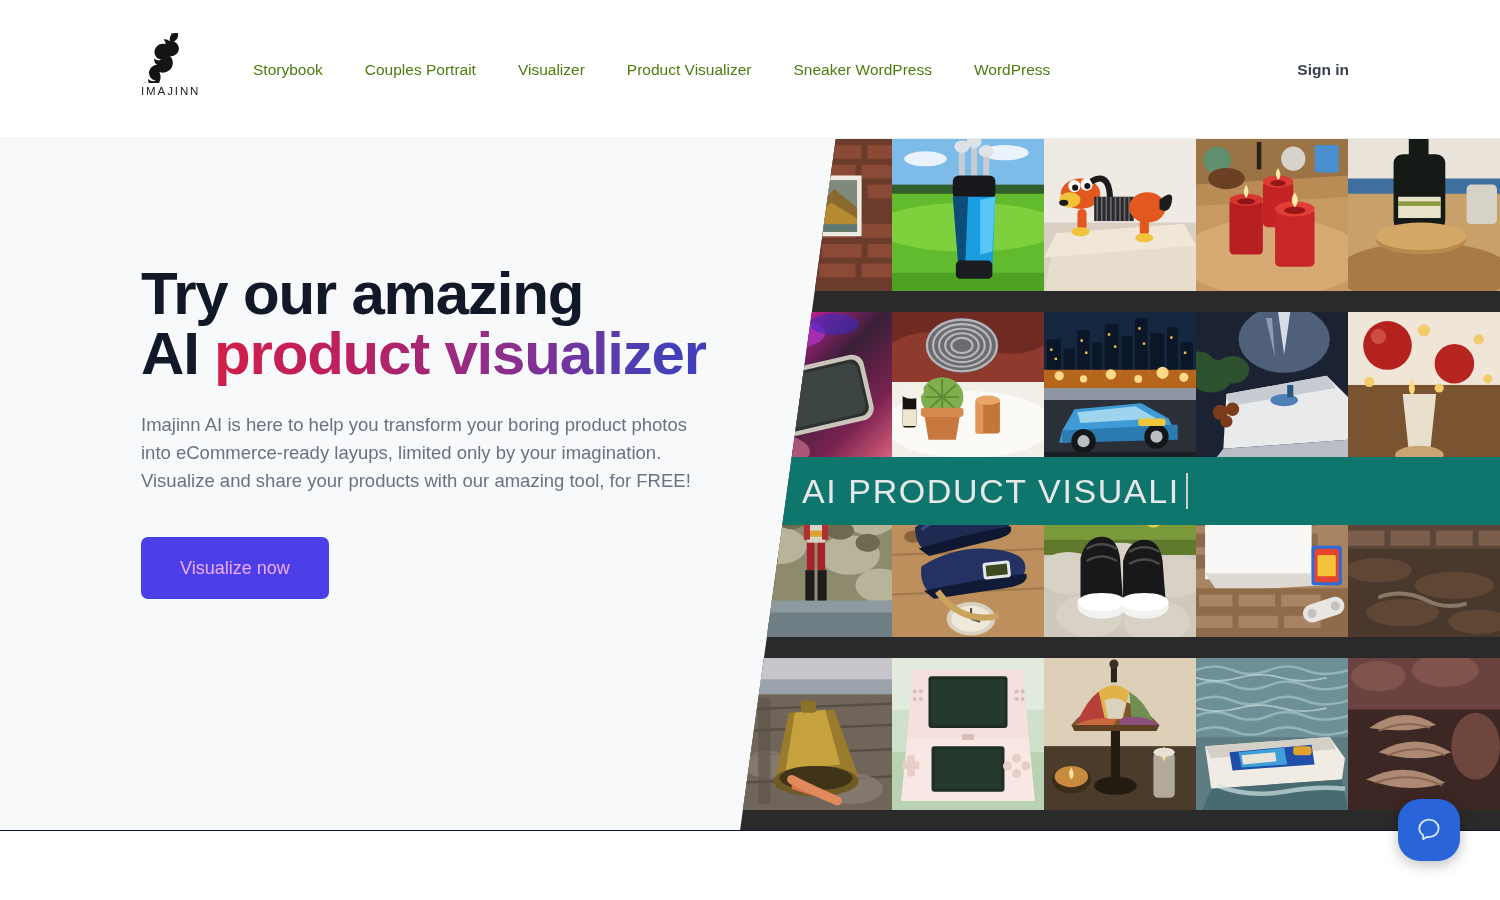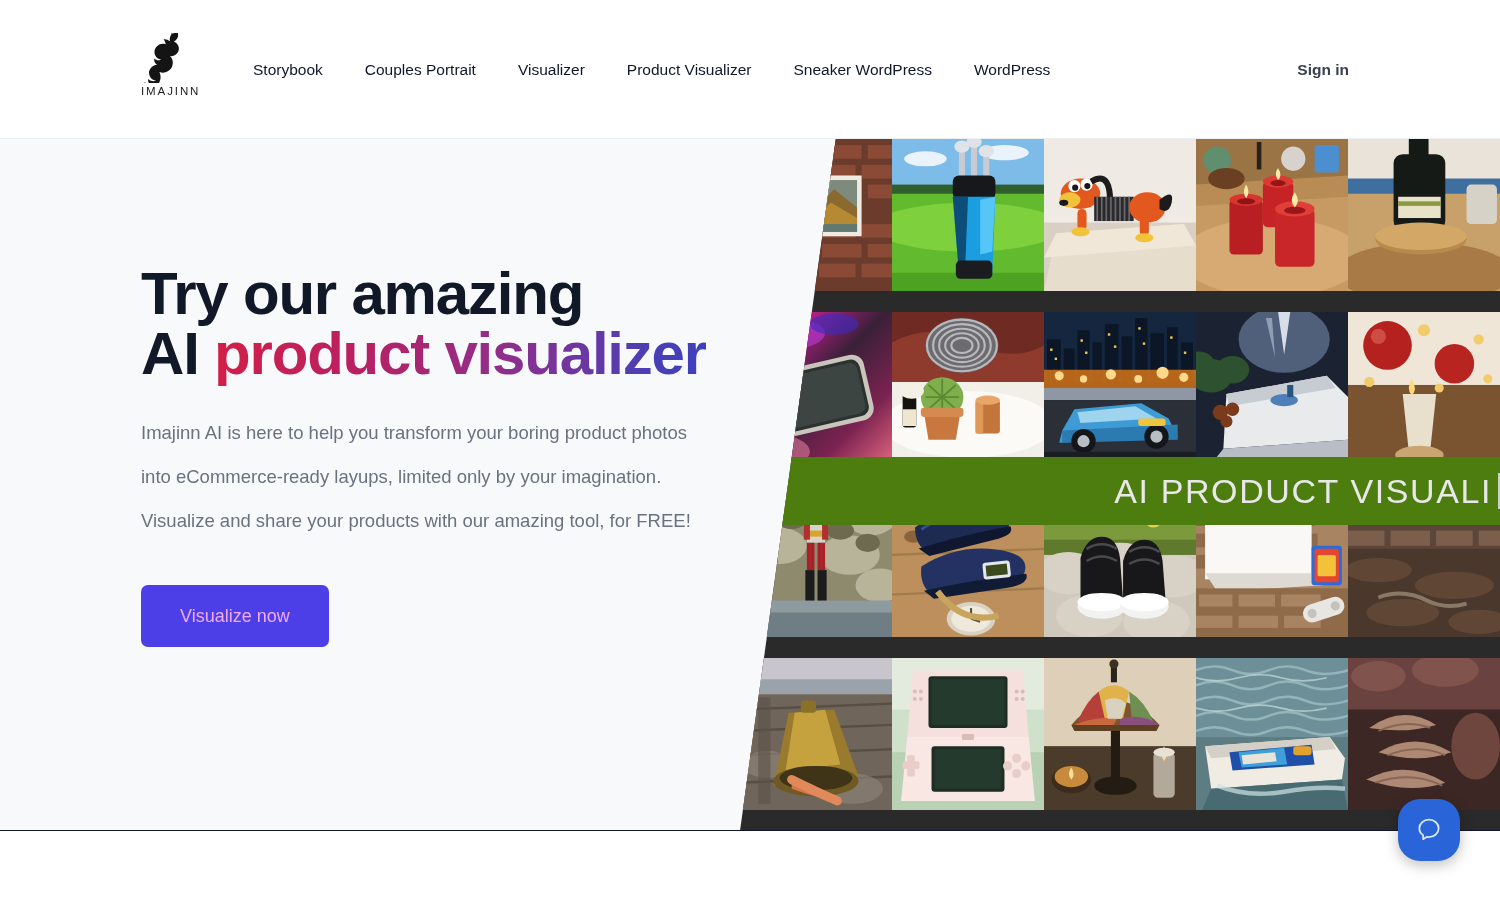--- a/index.html
+++ b/index.html
@@ -28,21 +28,21 @@
   .brand-mark { width: 44px; height: 50px; display: block; }
   .brand-word {
     font-size: 11.5px; letter-spacing: 1.9px; color: #1d1d1f;
     margin-top: 2px; font-family: "Liberation Sans", sans-serif;
     white-space: nowrap;
   }
 
   .nav { position: absolute; left: 253px; top: 0; height: 139px;
          display: flex; align-items: center; gap: 0; }
   .nav-item {
-    font-size: 15.5px; color: #0f172a; white-space: nowrap;
+    font-size: 15.5px; color: #4d7c0f; white-space: nowrap;
     padding: 8px 0; margin-right: 42px; cursor: pointer;
     text-decoration: none;
   }
   .nav-item:last-child { margin-right: 12px; }
 
   .signin {
     position: absolute; right: 151px; top: 61px;
     font-size: 15.5px; font-weight: bold; color: #394150;
     cursor: pointer; white-space: nowrap; text-align: right;
   }
@@ -65,21 +65,21 @@
   .grad {
     background-image: linear-gradient(100deg, #d31f46 0%, #bb2060 28%, #8d2f8e 60%, #4a3fb5 88%, #3d3fbe 100%);
     -webkit-background-clip: text;
     background-clip: text;
     color: transparent;
     -webkit-text-fill-color: transparent;
   }
 
   .subcopy {
     margin-top: 27px;
-    font-size: 18.5px; line-height: 44px; color: #6a7280;
+    font-size: 18.5px; line-height: 28px; color: #6a7280;
     width: 556px;
   }
 
   .cta {
     margin-top: 42px;
     display: inline-flex; align-items: center; justify-content: center;
     height: 62px; padding: 0 39px;
     background: #4d3fe8; color: #f0abfc;
     font-size: 18px; border: none; border-radius: 7px;
     cursor: pointer; font-family: "Liberation Sans", sans-serif;
@@ -101,24 +101,23 @@
     grid-template-rows: repeat(4, 1fr);
     gap: 0;
   }
   .tile { position: relative; overflow: hidden; background: #2a2a2a; }
   .tile .art { position: absolute; inset: 0; }
 
   .banner {
     position: absolute;
     left: 0; right: 0;
     top: 318px; height: 68px;
-    background: #4d7c0f;
+    background: #0f766e;
     display: flex; align-items: center;
     z-index: 5;
-    justify-content: flex-end;
   }
   .banner-text {
     color: #e8e8e8; font-size: 34px; letter-spacing: 1.6px;
     margin-left: 62px; white-space: nowrap;
     font-weight: 300;
   }
   .banner-caret {
     display: inline-block; width: 2px; height: 36px;
     background: #cfcfcf; margin-left: 6px; vertical-align: middle;
   }

